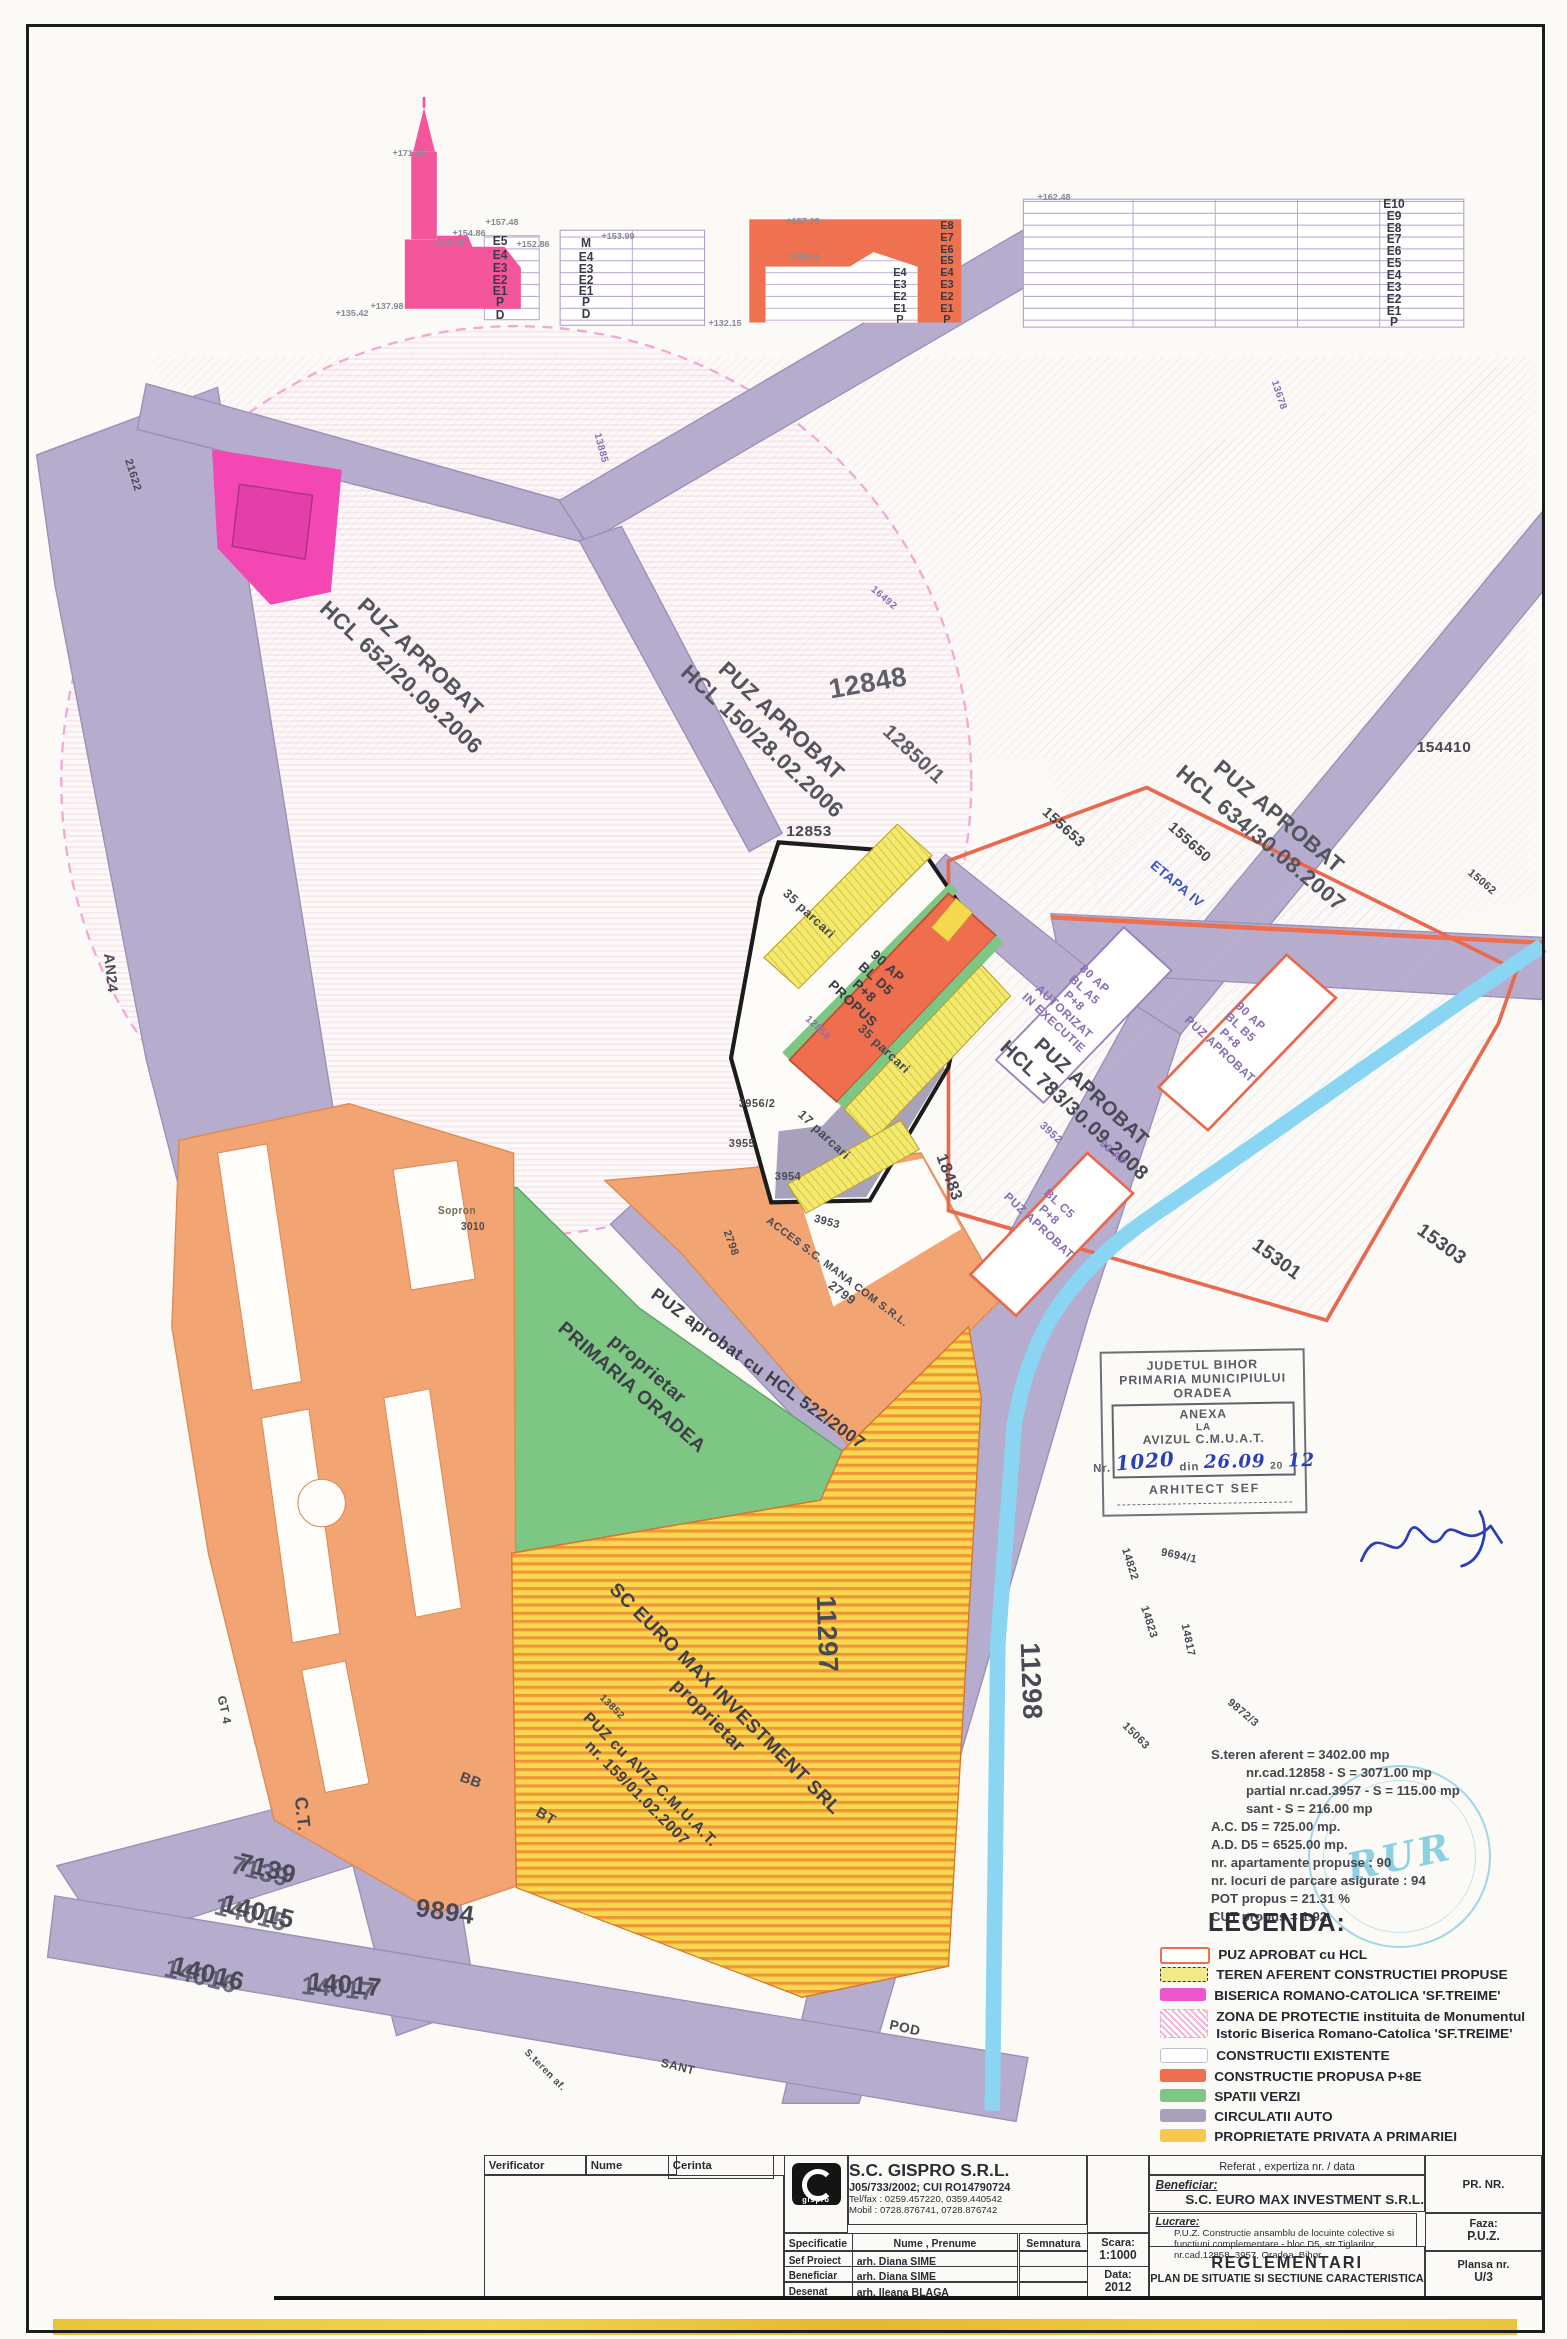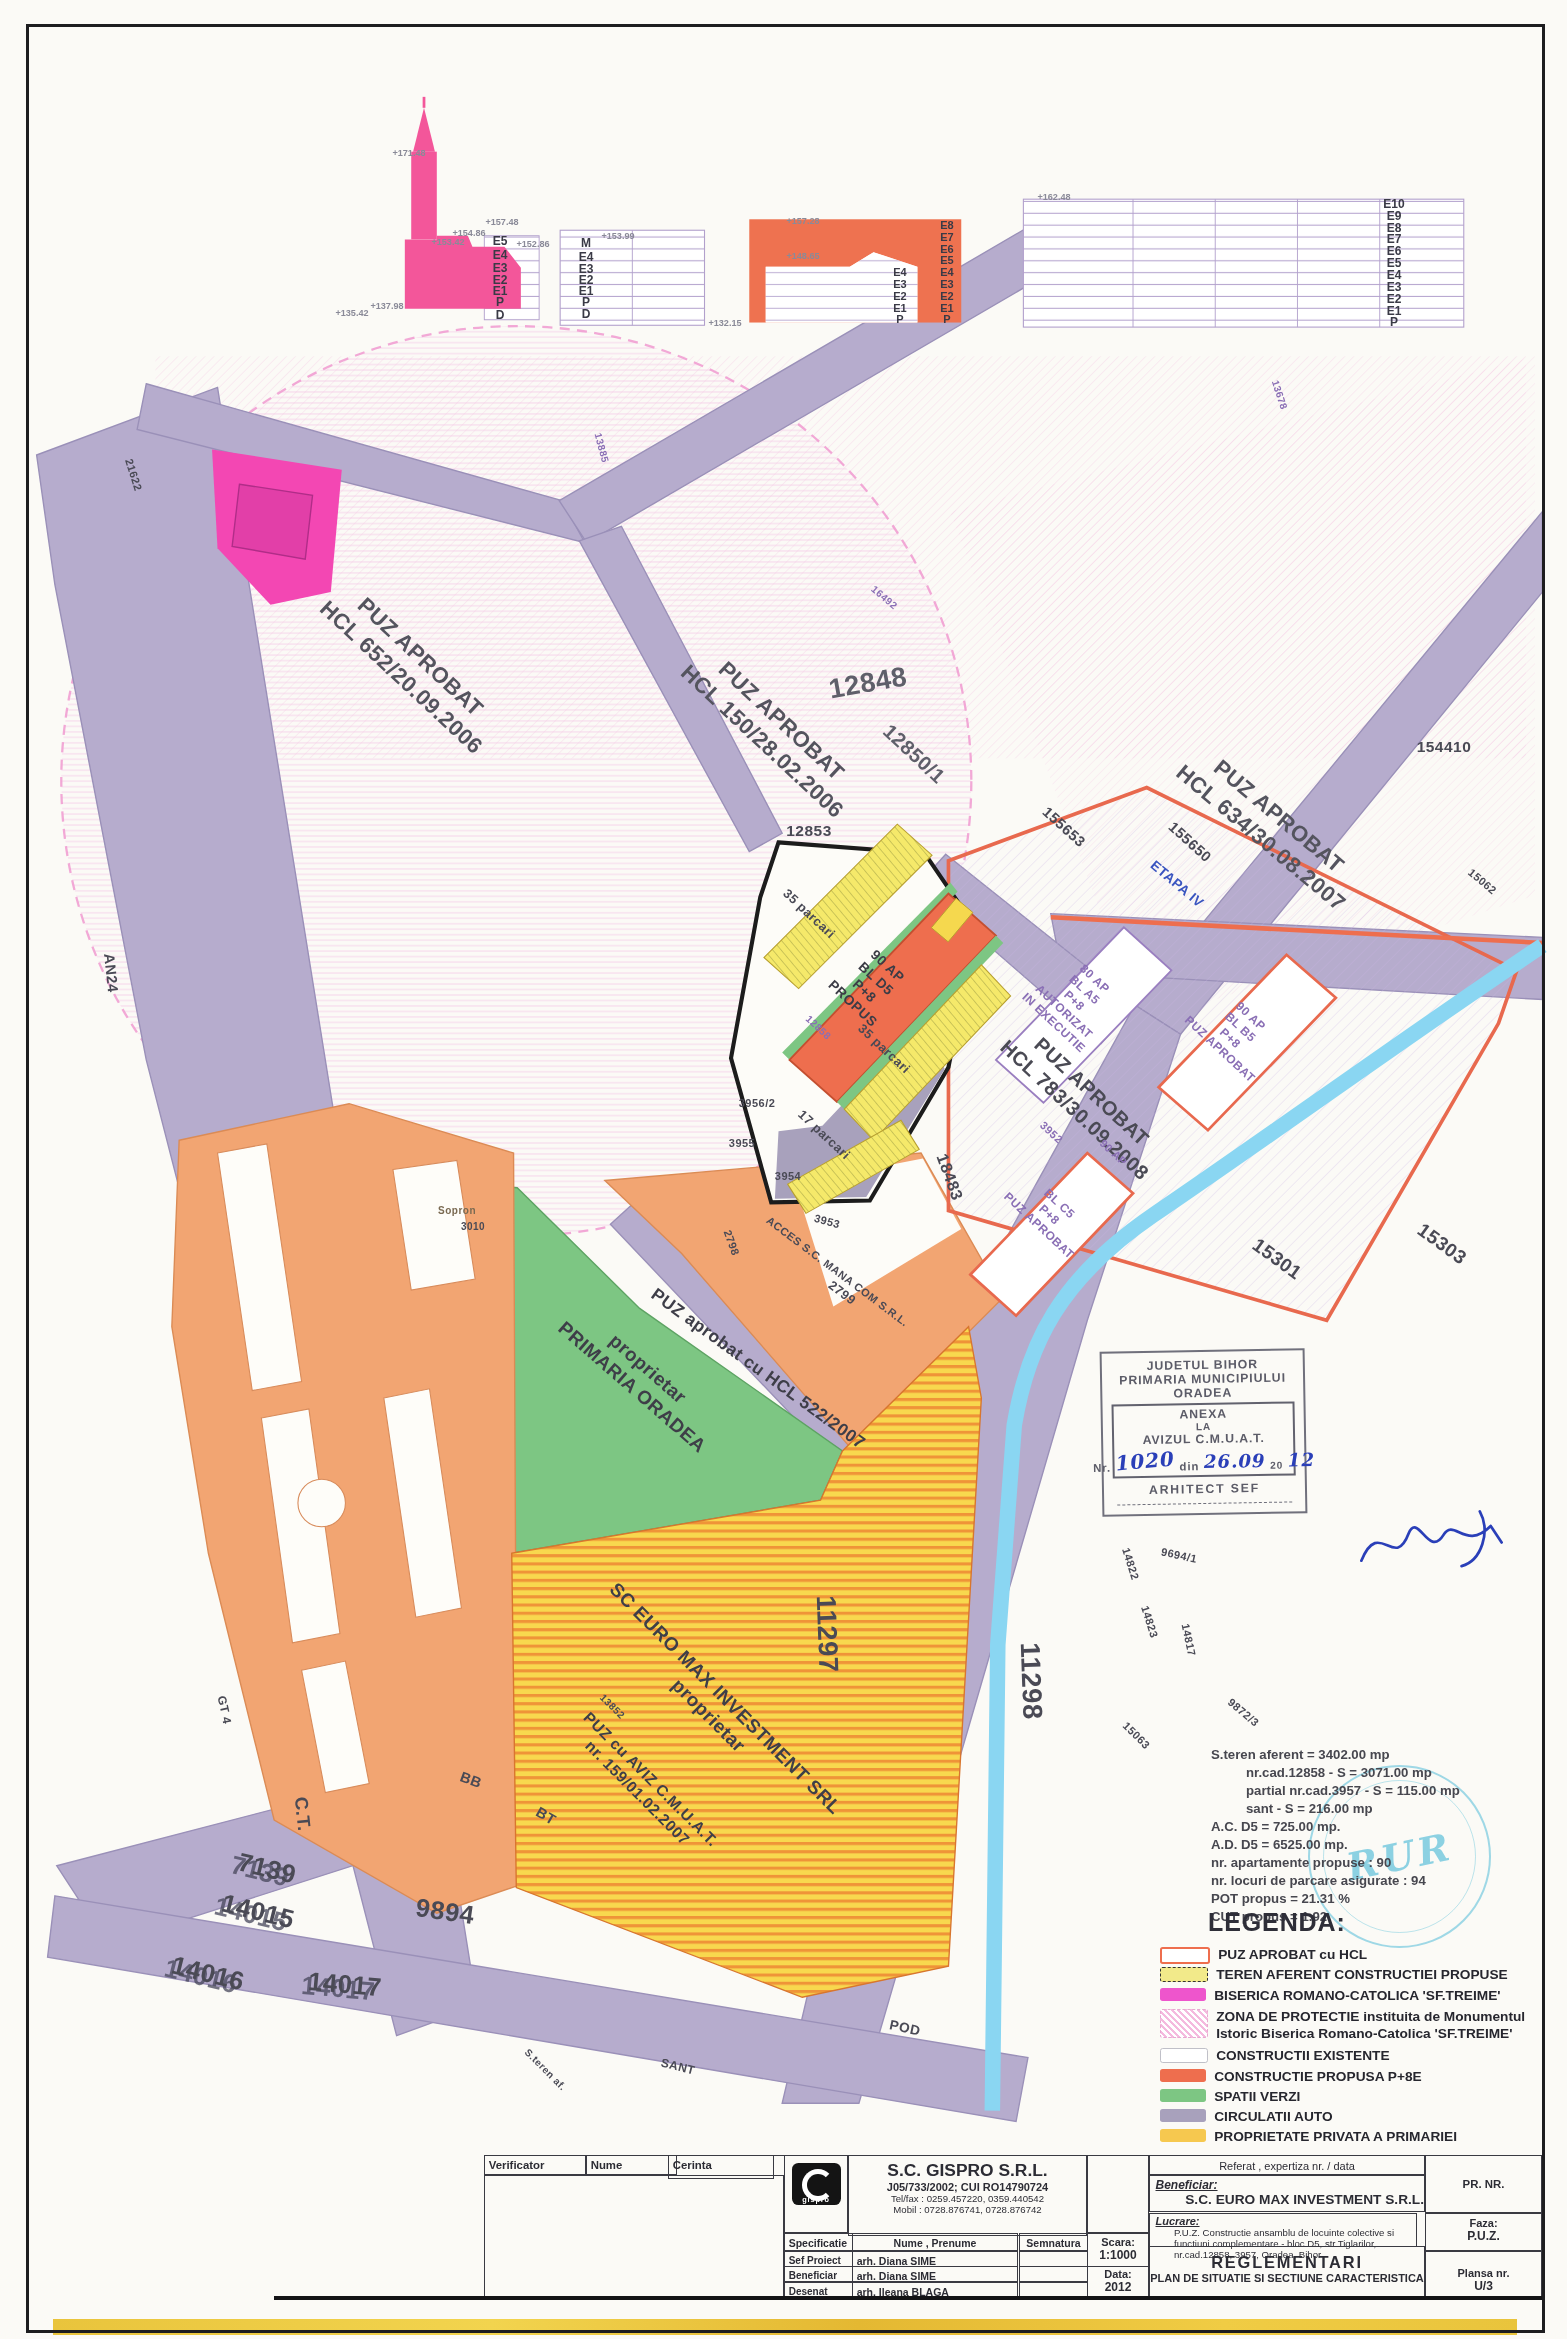--- a/index.html
+++ b/index.html
@@ -401,21 +401,21 @@
 
   <div class="tb">
     <div class="cell" style="left:0;top:0;width:1058px;height:143px;border-width:1.8px"></div>
     <div class="cell cap" style="left:0;top:0;width:102px;height:20px">Verificator</div>
     <div class="cell cap" style="left:102px;top:0;width:91px;height:20px">Nume</div>
     <div class="cell cap" style="left:184px;top:0;width:106px;height:24px">Cerinta</div>
     <div class="cell" style="left:0;top:20px;width:300px;height:123px"></div>
     <div class="cell" style="left:300px;top:0;width:64px;height:78px">
       <div class="gispro"></div>
     </div>
-    <div class="cell" style="left:364px;top:0;width:239px;height:81px;text-align:center">
+    <div class="cell" style="left:364px;top:0;width:239px;height:70px;text-align:left">
       <div style="font-size:17.4px;font-weight:bold;margin-top:3.7px">S.C. GISPRO S.R.L.</div>
       <div style="font-size:11px;font-weight:bold">J05/733/2002; CUI RO14790724</div>
       <div style="font-size:9.6px">Tel/fax : 0259.457220, 0359.440542</div>
       <div style="font-size:9.6px">Mobil : 0728.876741, 0728.876742</div>
     </div>
     <div class="cell cap" style="left:300px;top:78px;width:69px;height:18.3px;font-size:10.5px">Specificatie</div>
     <div class="cell cap" style="left:368px;top:78px;width:166px;height:18.3px;text-align:center;font-size:10.5px">Nume , Prenume</div>
     <div class="cell cap" style="left:535px;top:78px;width:69px;height:18.3px;text-align:center;font-size:10.5px">Semnatura</div>
     <div class="cell cap" style="left:300px;top:96px;width:69px;height:15.5px;font-size:10px">Sef Proiect</div>
     <div class="cell cap" style="left:368px;top:96px;width:166px;height:15.5px;font-size:10.5px">arh. Diana SIME</div>
@@ -447,21 +447,21 @@
     <div class="cell" style="left:665px;top:91px;width:276px;height:52px;text-align:center">
       <div style="font-size:16.4px;font-weight:bold;letter-spacing:1.8px;margin-top:5.5px">REGLEMENTARI</div>
       <div style="font-size:11px;font-weight:bold">PLAN DE SITUATIE SI SECTIUNE CARACTERISTICA</div>
     </div>
     <div class="cell" style="left:941px;top:0;width:117px;height:58px;text-align:center;font-size:11.4px;font-weight:bold;padding-top:22px">PR. NR.</div>
     <div class="cell" style="left:941px;top:58px;width:117px;height:38px;text-align:center">
       <div style="font-size:11px;font-weight:bold;margin-top:2.7px">Faza:</div>
       <div style="font-size:12px;font-weight:bold">P.U.Z.</div>
     </div>
     <div class="cell" style="left:941px;top:96px;width:117px;height:48px;text-align:center">
-      <div style="font-size:11px;font-weight:bold;margin-top:15px">Plansa nr.</div>
+      <div style="font-size:11px;font-weight:bold;margin-top:6px">Plansa nr.</div>
       <div style="font-size:12px;font-weight:bold">U/3</div>
     </div>
   </div>
   <div class="thick"></div>
 
   <div class="ystrip"></div>
   <div class="frame"></div>
 </div>
 
 

